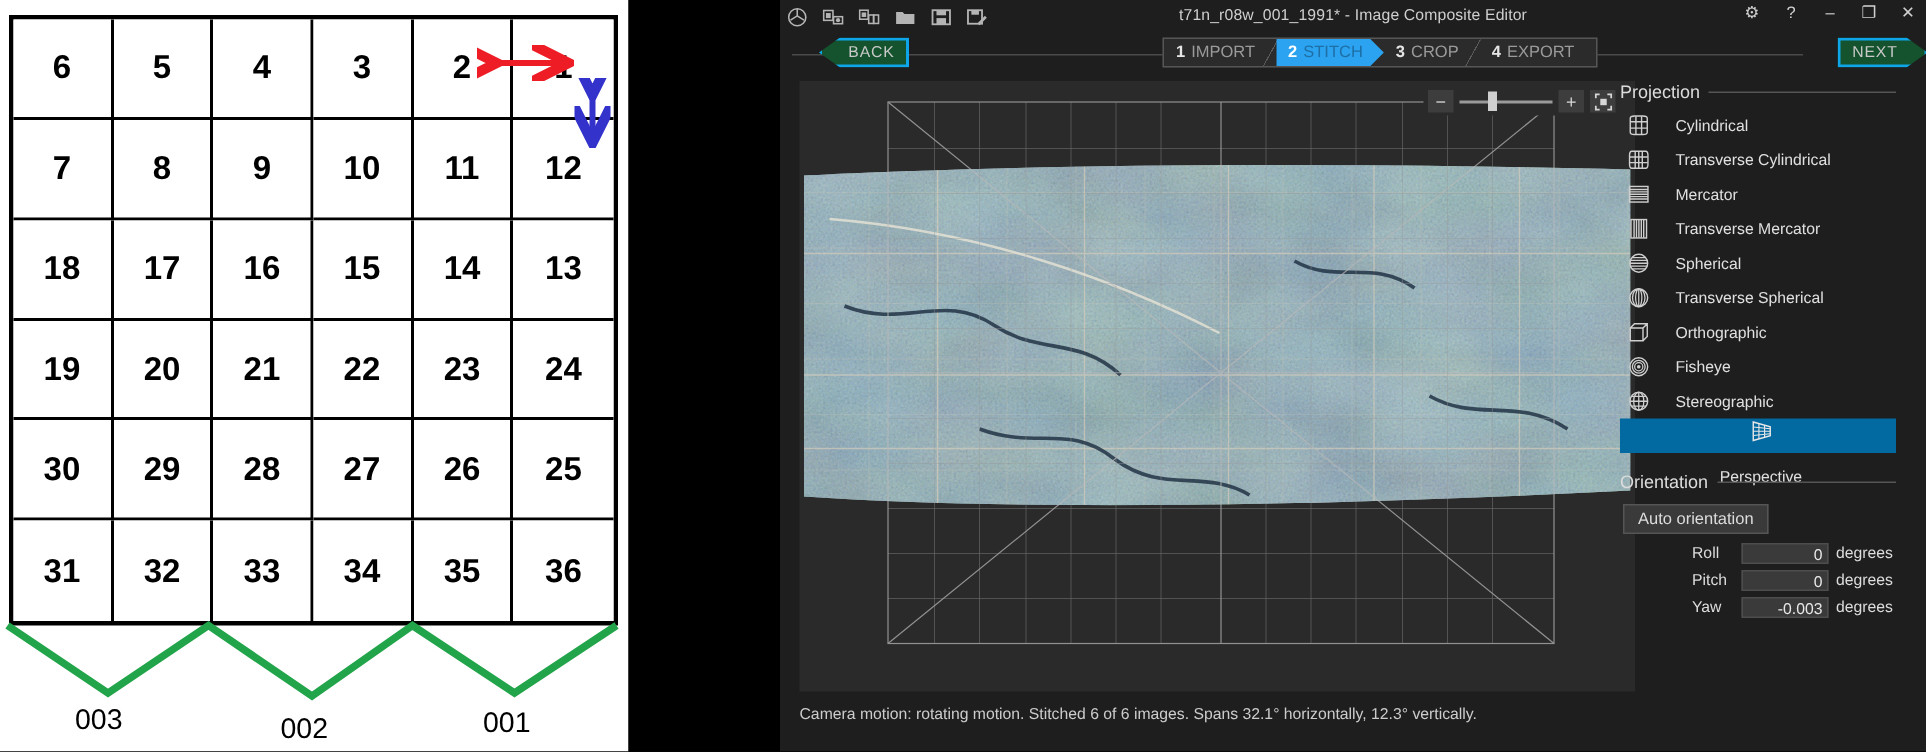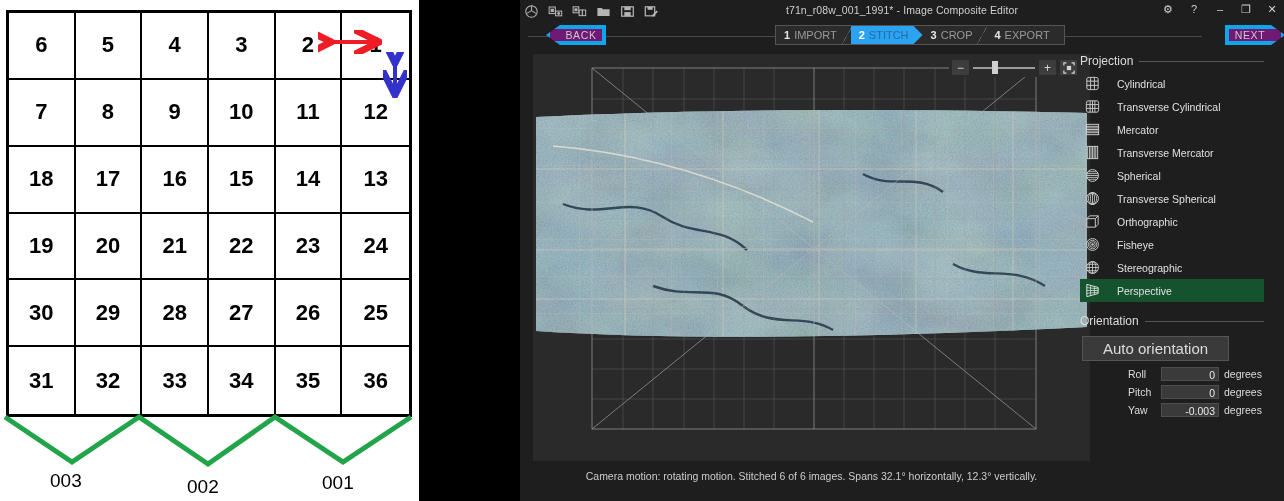--- a/index.html
+++ b/index.html
@@ -41,21 +41,21 @@
                 font-size:10.5px;color:#cfcfcf;letter-spacing:.1px;}
   #wincontrols{position:absolute;right:5px;top:2px;display:flex;align-items:center;gap:12px;}
   .wcbtn{width:14px;height:14px;display:flex;align-items:center;justify-content:center;
          color:#d0d0d0;font-size:11px;cursor:pointer;line-height:1;}
 
   
   #stepbar{position:absolute;left:0;top:24px;width:764px;height:26px;}
   .rail{position:absolute;top:12px;height:1px;background:#4a4a4a;}
   #rail-left{left:8px;width:250px;}
   #rail-right{left:530px;width:152px;}
-  .chev-btn{position:absolute;top:1px;height:20px;background:#701a75;border:4px solid #0ea5e9;
+  .chev-btn{position:absolute;top:1px;height:20px;background:#14532d;border:2px solid #0ea5e9;
             display:flex;align-items:center;justify-content:center;color:#c9c9c9;
             font-size:10.5px;letter-spacing:.6px;cursor:pointer;box-sizing:border-box;}
   #back-btn{left:26px;width:60px;clip-path:polygon(14px 0,100% 0,100% 100%,14px 100%,0 50%);
             padding-left:10px;}
   #next-btn{left:705px;width:60px;clip-path:polygon(0 0,calc(100% - 14px) 0,100% 50%,calc(100% - 14px) 100%,0 100%);
             padding-right:10px;}
   #steps{position:absolute;left:255px;top:1px;height:20px;display:flex;
          border:1px solid #555;background:#2b2b2b;box-sizing:border-box;}
   .step{position:relative;display:flex;align-items:center;padding:0 14px 0 8px;
         font-size:11px;color:#9a9a9a;cursor:pointer;height:100%;box-sizing:border-box;}
@@ -75,33 +75,33 @@
   #zoomctl{position:absolute;right:10px;top:4px;display:flex;align-items:center;gap:4px;
            background:#2a2a2a;padding:2px 3px;}
   .zbtn{width:17px;height:15px;background:#3d3d3d;display:flex;align-items:center;
         justify-content:center;color:#d6d6d6;font-size:12px;line-height:1;cursor:pointer;}
   #ztrack{position:relative;width:62px;height:15px;display:flex;align-items:center;}
   #ztrack .bar{width:100%;height:2px;background:#9a9a9a;}
   #zthumb{position:absolute;left:19px;top:1px;width:6px;height:13px;background:#cfcfcf;cursor:pointer;}
   #pano{position:absolute;left:0;top:0;width:557px;height:407px;}
 
   
-  #statusbar{position:absolute;left:13px;top:470px;width:557px;font-size:10.5px;color:#cccccc;text-align:center;}
+  #statusbar{position:absolute;left:13px;top:470px;width:557px;font-size:10.5px;color:#cccccc;}
 
   
   #sidepanel{position:absolute;left:560px;top:54px;width:184px;height:420px;}
   .grp-head{display:flex;align-items:center;gap:6px;color:#dcdcdc;font-size:12px;margin-bottom:4px;}
   .grp-head .rule{flex:1;height:1px;background:#555;}
   .proj-item{display:flex;align-items:center;gap:16px;height:23px;padding-left:4px;cursor:pointer;}
-  .proj-item.sel{background:#14532d;}
+  .proj-item.sel{background:#0369a1;flex-direction:column;}
   .proj-item .lbl{font-size:10.5px;color:#e0e0e0;}
   .pico{width:17px;height:17px;flex:0 0 17px;}
   #orient-head{margin-top:12px;}
-  #auto-orient{display:inline-block;margin:4px 0 6px 2px;padding:3px 20px;background:#3a3a3a;
-               border:1px solid #555;color:#dcdcdc;font-size:15px;cursor:pointer;}
+  #auto-orient{display:inline-block;margin:4px 0 6px 2px;padding:3px 9px;background:#3a3a3a;
+               border:1px solid #555;color:#dcdcdc;font-size:11px;cursor:pointer;}
   .orow{display:flex;align-items:center;gap:5px;margin-bottom:4px;}
   .olbl{width:28px;font-size:10.5px;color:#dcdcdc;padding-left:48px;}
   .ofield{width:58px;height:14px;background:#3a3a3a;border:1px solid #4d4d4d;color:#e8e8e8;
           font-size:10.5px;text-align:right;padding:0 3px;line-height:14px;cursor:text;box-sizing:border-box;}
   .ounit{font-size:10.5px;color:#dcdcdc;}
 </style>
 </head>
 <body>
 
 <div id="root">

